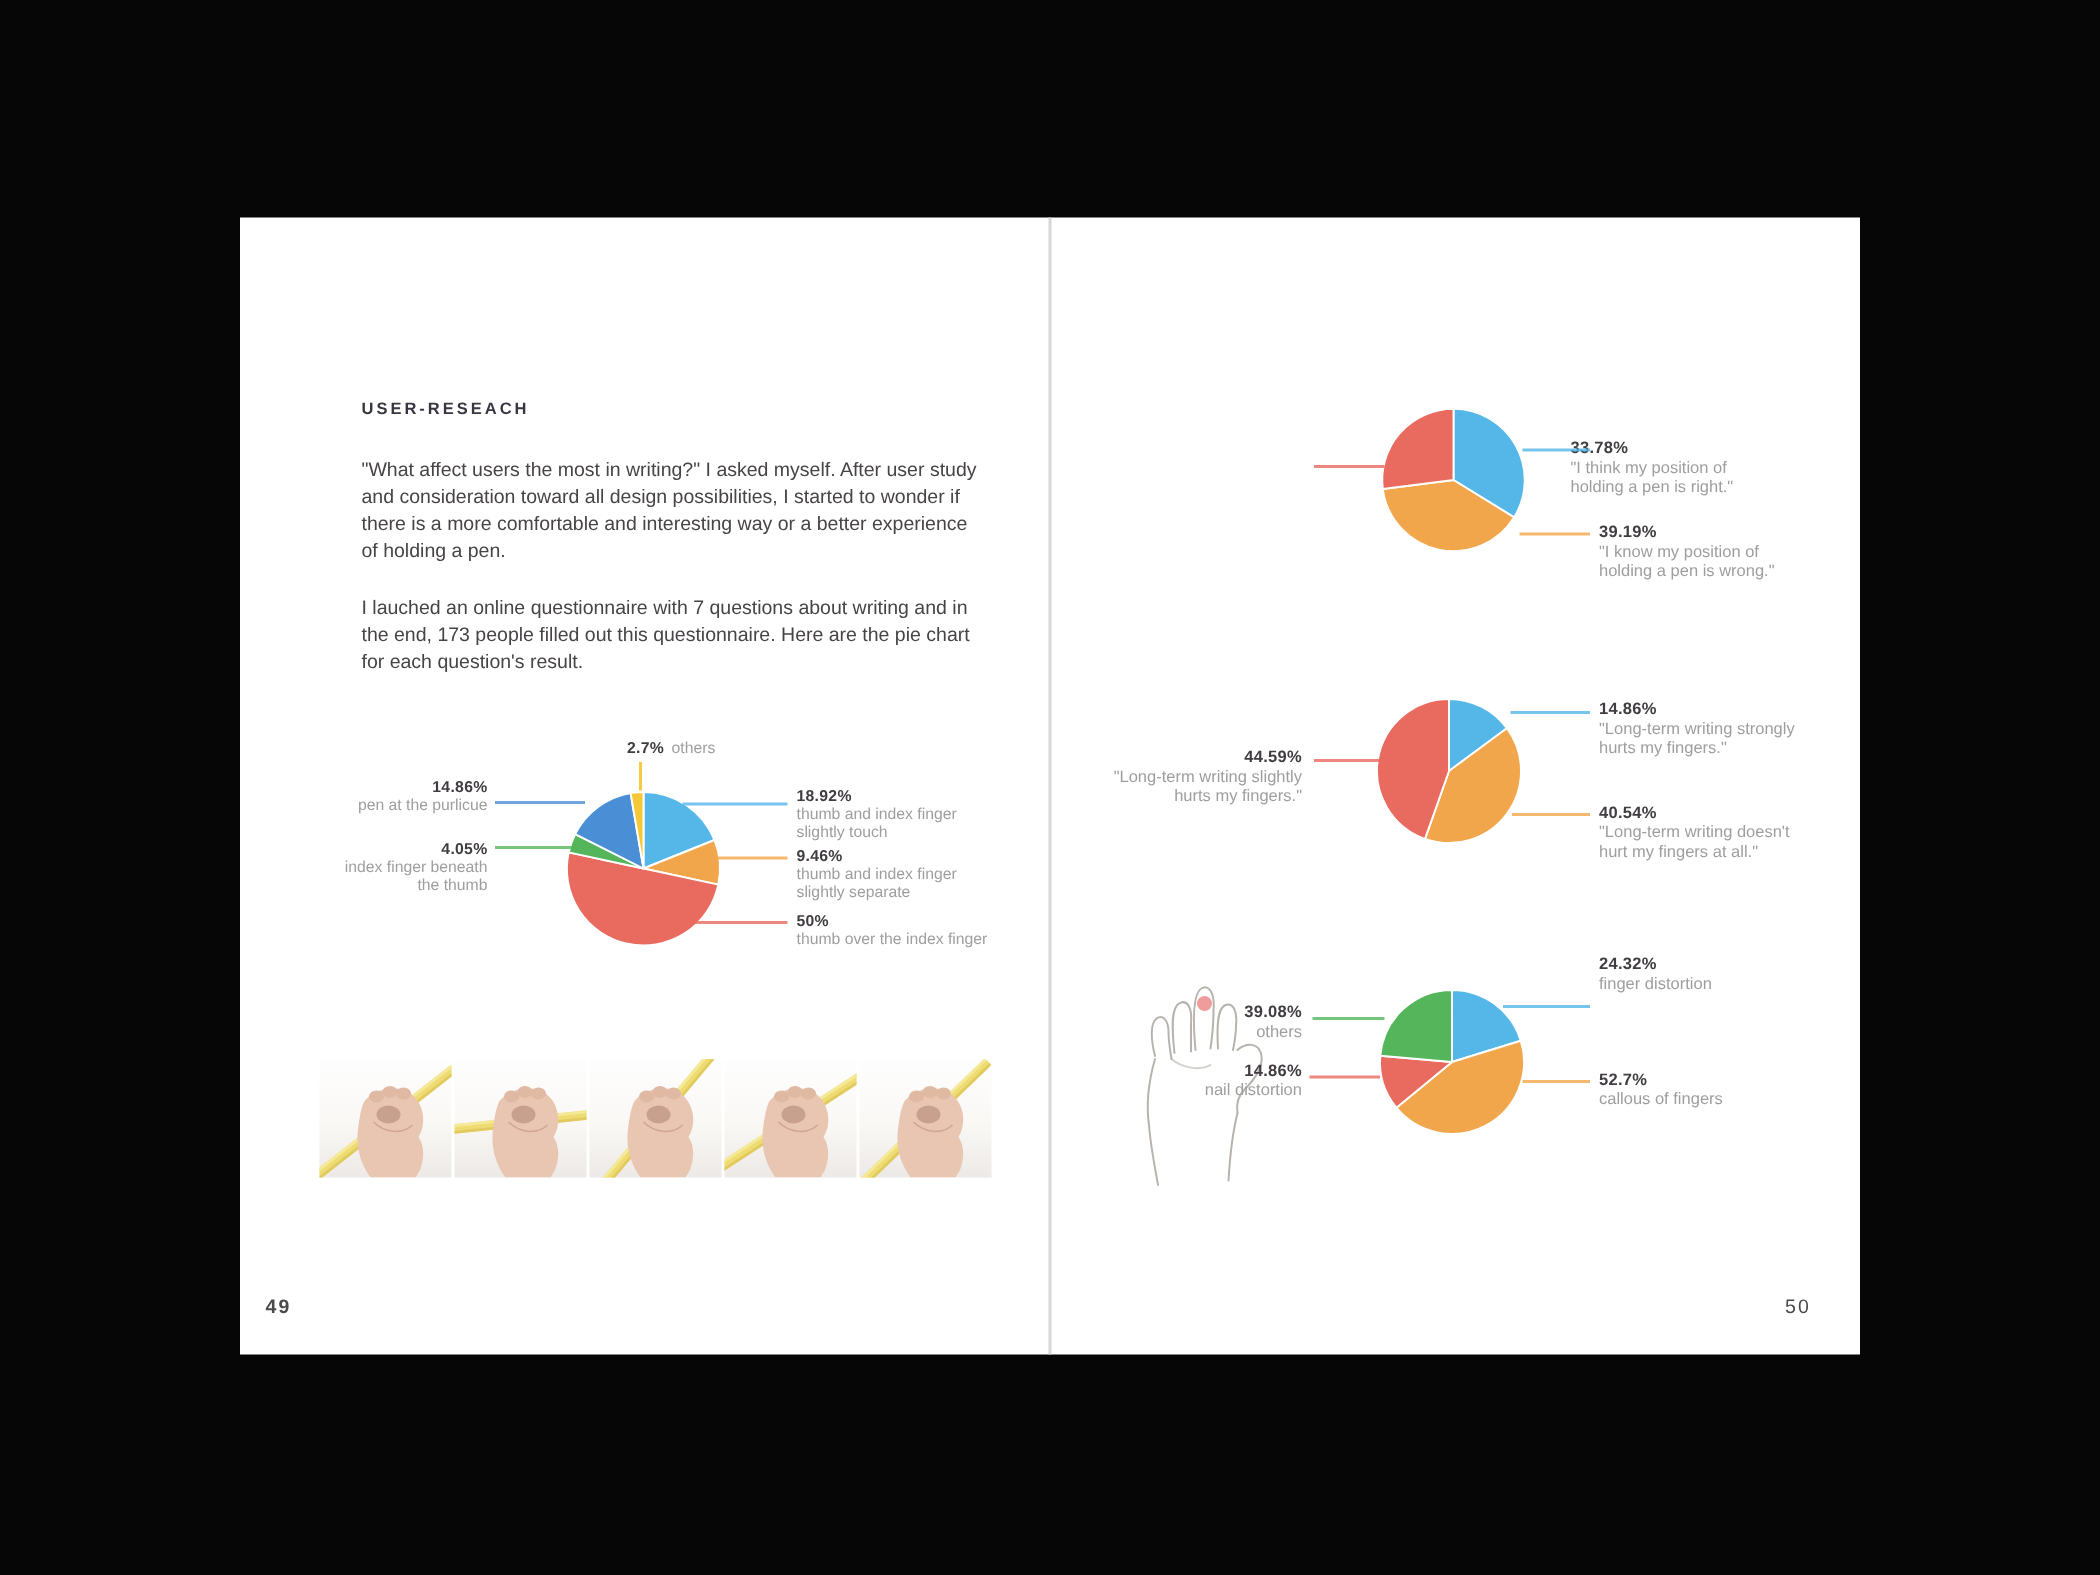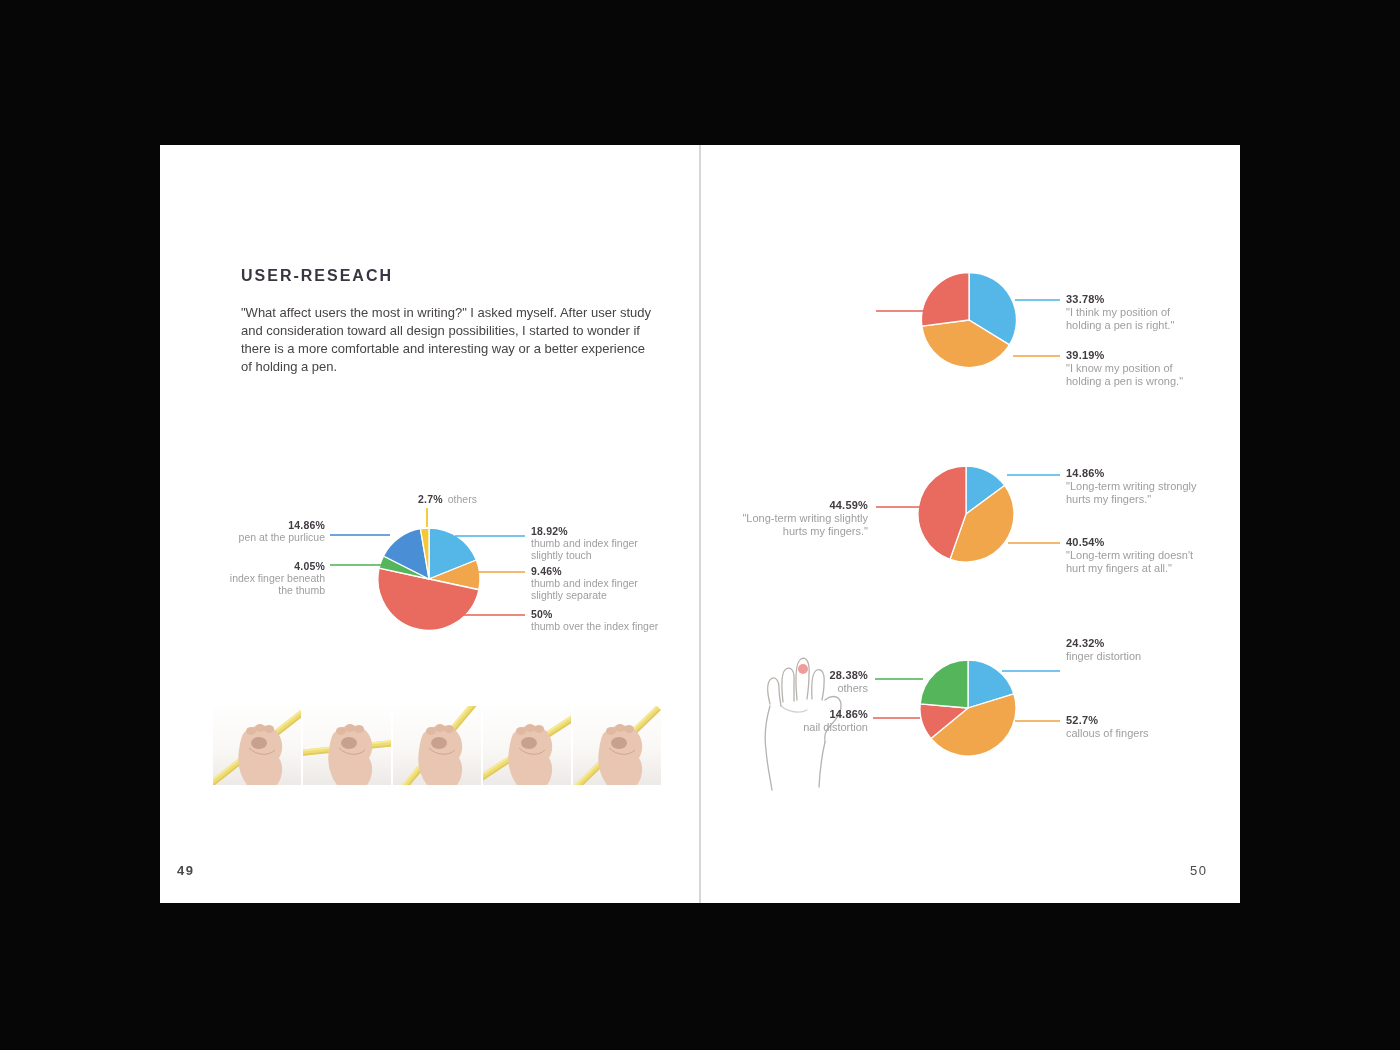--- a/index.html
+++ b/index.html
@@ -5,21 +5,21 @@
   :root{
     --blue:#54b7e8; --darkblue:#4a8ed5; --orange:#f2a64b; --red:#e96a5e;
     --green:#55b55b; --yellow:#f5c838; --ink:#413c41; --gray:#9e9e9e;
   }
   *{margin:0;padding:0;box-sizing:border-box;}
   html,body{width:1400px;height:1050px;background:#060606;overflow:hidden;
     font-family:"Liberation Sans","DejaVu Sans",sans-serif;}
   .stage{position:relative;width:1400px;height:1050px;background:#060606;}
   .spread{position:absolute;left:160px;top:145px;width:1080px;height:758px;background:#ffffff;}
   .spine{position:absolute;left:539px;top:0;width:2px;height:758px;background:#d7d7d7;}
-  .title{position:absolute;left:81px;top:122px;font-size:16px;font-weight:bold;
+  .title{position:absolute;left:81px;top:122px;font-size:11px;font-weight:bold;
     letter-spacing:2px;color:#3a3540;}
   .body-par{position:absolute;left:81px;font-size:13px;line-height:18px;color:#474347;}
   .pagenum{position:absolute;top:718px;font-size:13px;letter-spacing:1.5px;color:#4a4a4a;}
   .pie{position:absolute;}
   .lead{position:absolute;height:1.5px;opacity:.8;}
   .vlead{position:absolute;width:1.5px;opacity:.95;}
   .c-blue{background:var(--blue);} .c-dblue{background:var(--darkblue);}
   .c-orange{background:var(--orange);} .c-red{background:var(--red);}
   .c-green{background:var(--green);} .c-yellow{background:var(--yellow);}
   .ann{position:absolute;line-height:12px;}
@@ -36,20 +36,21 @@
 </style>
 </head>
 <body>
 
 <div class="stage">
   <div class="spread">
     <div class="spine"></div>
 
     <div class="title">USER-RESEACH</div>
     <div class="body-par" style="top:159px;width:420px;">"What affect users the most in writing?" I asked myself. After user study<br>and consideration toward all design possibilities, I started to wonder if<br>there is a more comfortable and interesting way or a better experience<br>of  holding a pen.</div>
+    <div class="body-par" style="top:251px;width:420px;">I lauched an online questionnaire with 7 questions about writing and in<br>the end, 173 people filled out this questionnaire. Here are the pie chart<br>for each question's result.</div>
 
     <svg class="pie" style="left:214px;top:379px;" width="110" height="110">
         <path d="M55,55 L55.00,4.00 A51,51 0 0 1 102.33,35.99 Z" fill="#54b7e8" stroke="#ffffff" stroke-width="1.3" stroke-linejoin="round"></path>
         <path d="M55,55 L102.33,35.99 A51,51 0 0 1 104.85,65.76 Z" fill="#f2a64b" stroke="#ffffff" stroke-width="1.3" stroke-linejoin="round"></path>
         <path d="M55,55 L104.85,65.76 A51,51 0 1 1 5.15,44.23 Z" fill="#e96a5e" stroke="#ffffff" stroke-width="1.3" stroke-linejoin="round"></path>
         <path d="M55,55 L5.15,44.23 A51,51 0 0 1 9.47,32.02 Z" fill="#55b55b" stroke="#ffffff" stroke-width="1.3" stroke-linejoin="round"></path>
         <path d="M55,55 L9.47,32.02 A51,51 0 0 1 46.39,4.73 Z" fill="#4a8ed5" stroke="#ffffff" stroke-width="1.3" stroke-linejoin="round"></path>
         <path d="M55,55 L46.39,4.73 A51,51 0 0 1 55.00,4.00 Z" fill="#f5c838" stroke="#ffffff" stroke-width="1.3" stroke-linejoin="round"></path>
       </svg>
 
@@ -173,21 +174,21 @@
     <div class="pagenum" style="left:17px;font-weight:bold;">49</div>
 
     <svg class="pie" style="left:757px;top:123px;" width="104" height="104">
         <path d="M52,52 L52.00,4.50 A47.5,47.5 0 0 1 92.45,76.89 Z" fill="#54b7e8" stroke="#ffffff" stroke-width="1.3" stroke-linejoin="round"></path>
         <path d="M52,52 L92.45,76.89 A47.5,47.5 0 0 1 4.89,58.04 Z" fill="#f2a64b" stroke="#ffffff" stroke-width="1.3" stroke-linejoin="round"></path>
         <path d="M52,52 L4.89,58.04 A47.5,47.5 0 0 1 52.00,4.50 Z" fill="#e96a5e" stroke="#ffffff" stroke-width="1.3" stroke-linejoin="round"></path>
       </svg>
 
     <div class="lead c-red" style="left:716px;top:165px;width:47px;"></div>
 
-    <div class="ann annR" style="left:906px;top:148px;">
+    <div class="ann annR" style="left:887px;top:148px;">
       <div class="val">33.78%</div>
       <div class="lab">"I think my position of</div>
       <div class="lab">holding a pen is right."</div>
     </div>
     <div class="lead c-blue" style="left:855px;top:154px;width:45px;"></div>
 
     <div class="ann annR" style="left:906px;top:204px;">
       <div class="val">39.19%</div>
       <div class="lab">"I know my position of</div>
       <div class="lab">holding a pen is wrong."</div>
@@ -236,21 +237,21 @@
     </svg>
 
     <svg class="pie" style="left:756px;top:511px;" width="104" height="104">
         <path d="M52,52 L52.00,4.00 A48,48 0 0 1 97.85,37.81 Z" fill="#54b7e8" stroke="#ffffff" stroke-width="1.3" stroke-linejoin="round"></path>
         <path d="M52,52 L97.85,37.81 A48,48 0 0 1 14.93,82.49 Z" fill="#f2a64b" stroke="#ffffff" stroke-width="1.3" stroke-linejoin="round"></path>
         <path d="M52,52 L14.93,82.49 A48,48 0 0 1 4.19,47.78 Z" fill="#e96a5e" stroke="#ffffff" stroke-width="1.3" stroke-linejoin="round"></path>
         <path d="M52,52 L4.19,47.78 A48,48 0 0 1 52.00,4.00 Z" fill="#55b55b" stroke="#ffffff" stroke-width="1.3" stroke-linejoin="round"></path>
       </svg>
 
     <div class="ann annR t-right" style="left:588px;top:524px;width:120px;">
-      <div class="val">28.38%</div>
+      <div class="val">39.08%</div>
       <div class="lab">others</div>
     </div>
     <div class="lead c-green" style="left:715px;top:533px;width:48px;"></div>
 
     <div class="ann annR t-right" style="left:588px;top:563px;width:120px;">
       <div class="val">14.86%</div>
       <div class="lab">nail distortion</div>
     </div>
     <div class="lead c-red" style="left:713px;top:572px;width:47px;"></div>
 

